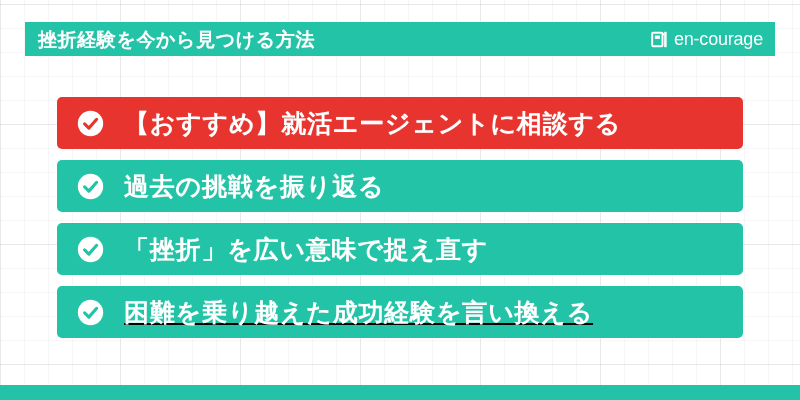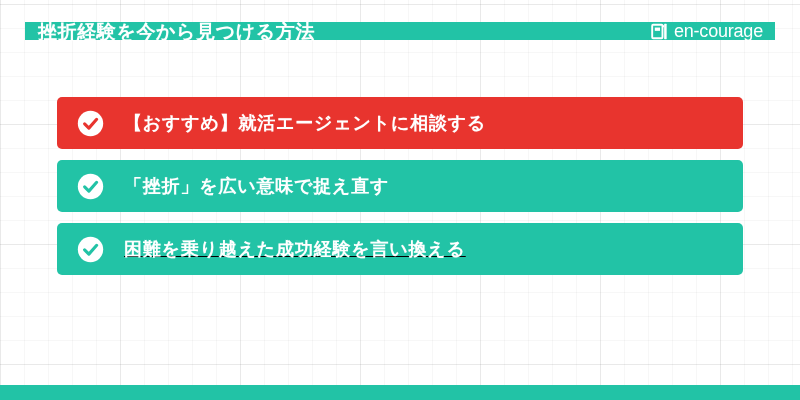--- a/index.html
+++ b/index.html
@@ -34,21 +34,21 @@
     background-position: 0px 4px, 0px 4px, 0px 4px, 0px 4px;
     overflow: hidden;
   }
 
   
   .header-bar {
     position: absolute;
     left: 25px;
     top: 22px;
     width: 750px;
-    height: 18px;
+    height: 34px;
     background: #22c3a6;
     display: flex;
     align-items: center;
     justify-content: space-between;
     box-sizing: border-box;
     padding: 0 12px 0 13px;
   }
   .header-title {
     color: #ffffff;
     font-size: 19px;
@@ -103,21 +103,21 @@
   .check-icon {
     width: 29px;
     height: 29px;
     flex: 0 0 auto;
     display: block;
   }
 
   .row-label {
     margin-left: 19px;
     color: #ffffff;
-    font-size: 18px;
+    font-size: 25px;
     font-weight: bold;
     line-height: 1;
     letter-spacing: 0.8px;
     white-space: nowrap;
     text-shadow: 0 0 1px rgba(255,255,255,0.3);
   }
 
   
   .footer-bar {
     position: absolute;
@@ -154,28 +154,37 @@
     <div class="row accent">
       <span>
         <svg class="check-icon" viewBox="0 0 32 32" xmlns="http://www.w3.org/2000/svg" aria-hidden="true">
           <circle cx="16" cy="16" r="14" fill="#ffffff"></circle>
           <path d="M9.5 16.4 L14.2 21.1 L22.8 11.4" fill="none" stroke="#e8342e" stroke-width="3.4" stroke-linecap="round" stroke-linejoin="round"></path>
         </svg>
       </span>
       <span class="row-label">【おすすめ】就活エージェントに相談する</span>
     </div>
 
-
     <div class="row normal">
       <span>
         <svg class="check-icon" viewBox="0 0 32 32" xmlns="http://www.w3.org/2000/svg" aria-hidden="true">
           <circle cx="16" cy="16" r="14" fill="#ffffff"></circle>
           <path d="M9.5 16.4 L14.2 21.1 L22.8 11.4" fill="none" stroke="#22c3a6" stroke-width="3.4" stroke-linecap="round" stroke-linejoin="round"></path>
         </svg>
       </span>
+      <span class="row-label">過去の挑戦を振り返る</span>
+    </div>
+
+    <div class="row normal">
+      <span>
+        <svg class="check-icon" viewBox="0 0 32 32" xmlns="http://www.w3.org/2000/svg" aria-hidden="true">
+          <circle cx="16" cy="16" r="14" fill="#ffffff"></circle>
+          <path d="M9.5 16.4 L14.2 21.1 L22.8 11.4" fill="none" stroke="#22c3a6" stroke-width="3.4" stroke-linecap="round" stroke-linejoin="round"></path>
+        </svg>
+      </span>
       <span class="row-label">「挫折」を広い意味で捉え直す</span>
     </div>
 
     <div class="row normal">
       <span>
         <svg class="check-icon" viewBox="0 0 32 32" xmlns="http://www.w3.org/2000/svg" aria-hidden="true">
           <circle cx="16" cy="16" r="14" fill="#ffffff"></circle>
           <path d="M9.5 16.4 L14.2 21.1 L22.8 11.4" fill="none" stroke="#22c3a6" stroke-width="3.4" stroke-linecap="round" stroke-linejoin="round"></path>
         </svg>
       </span>

